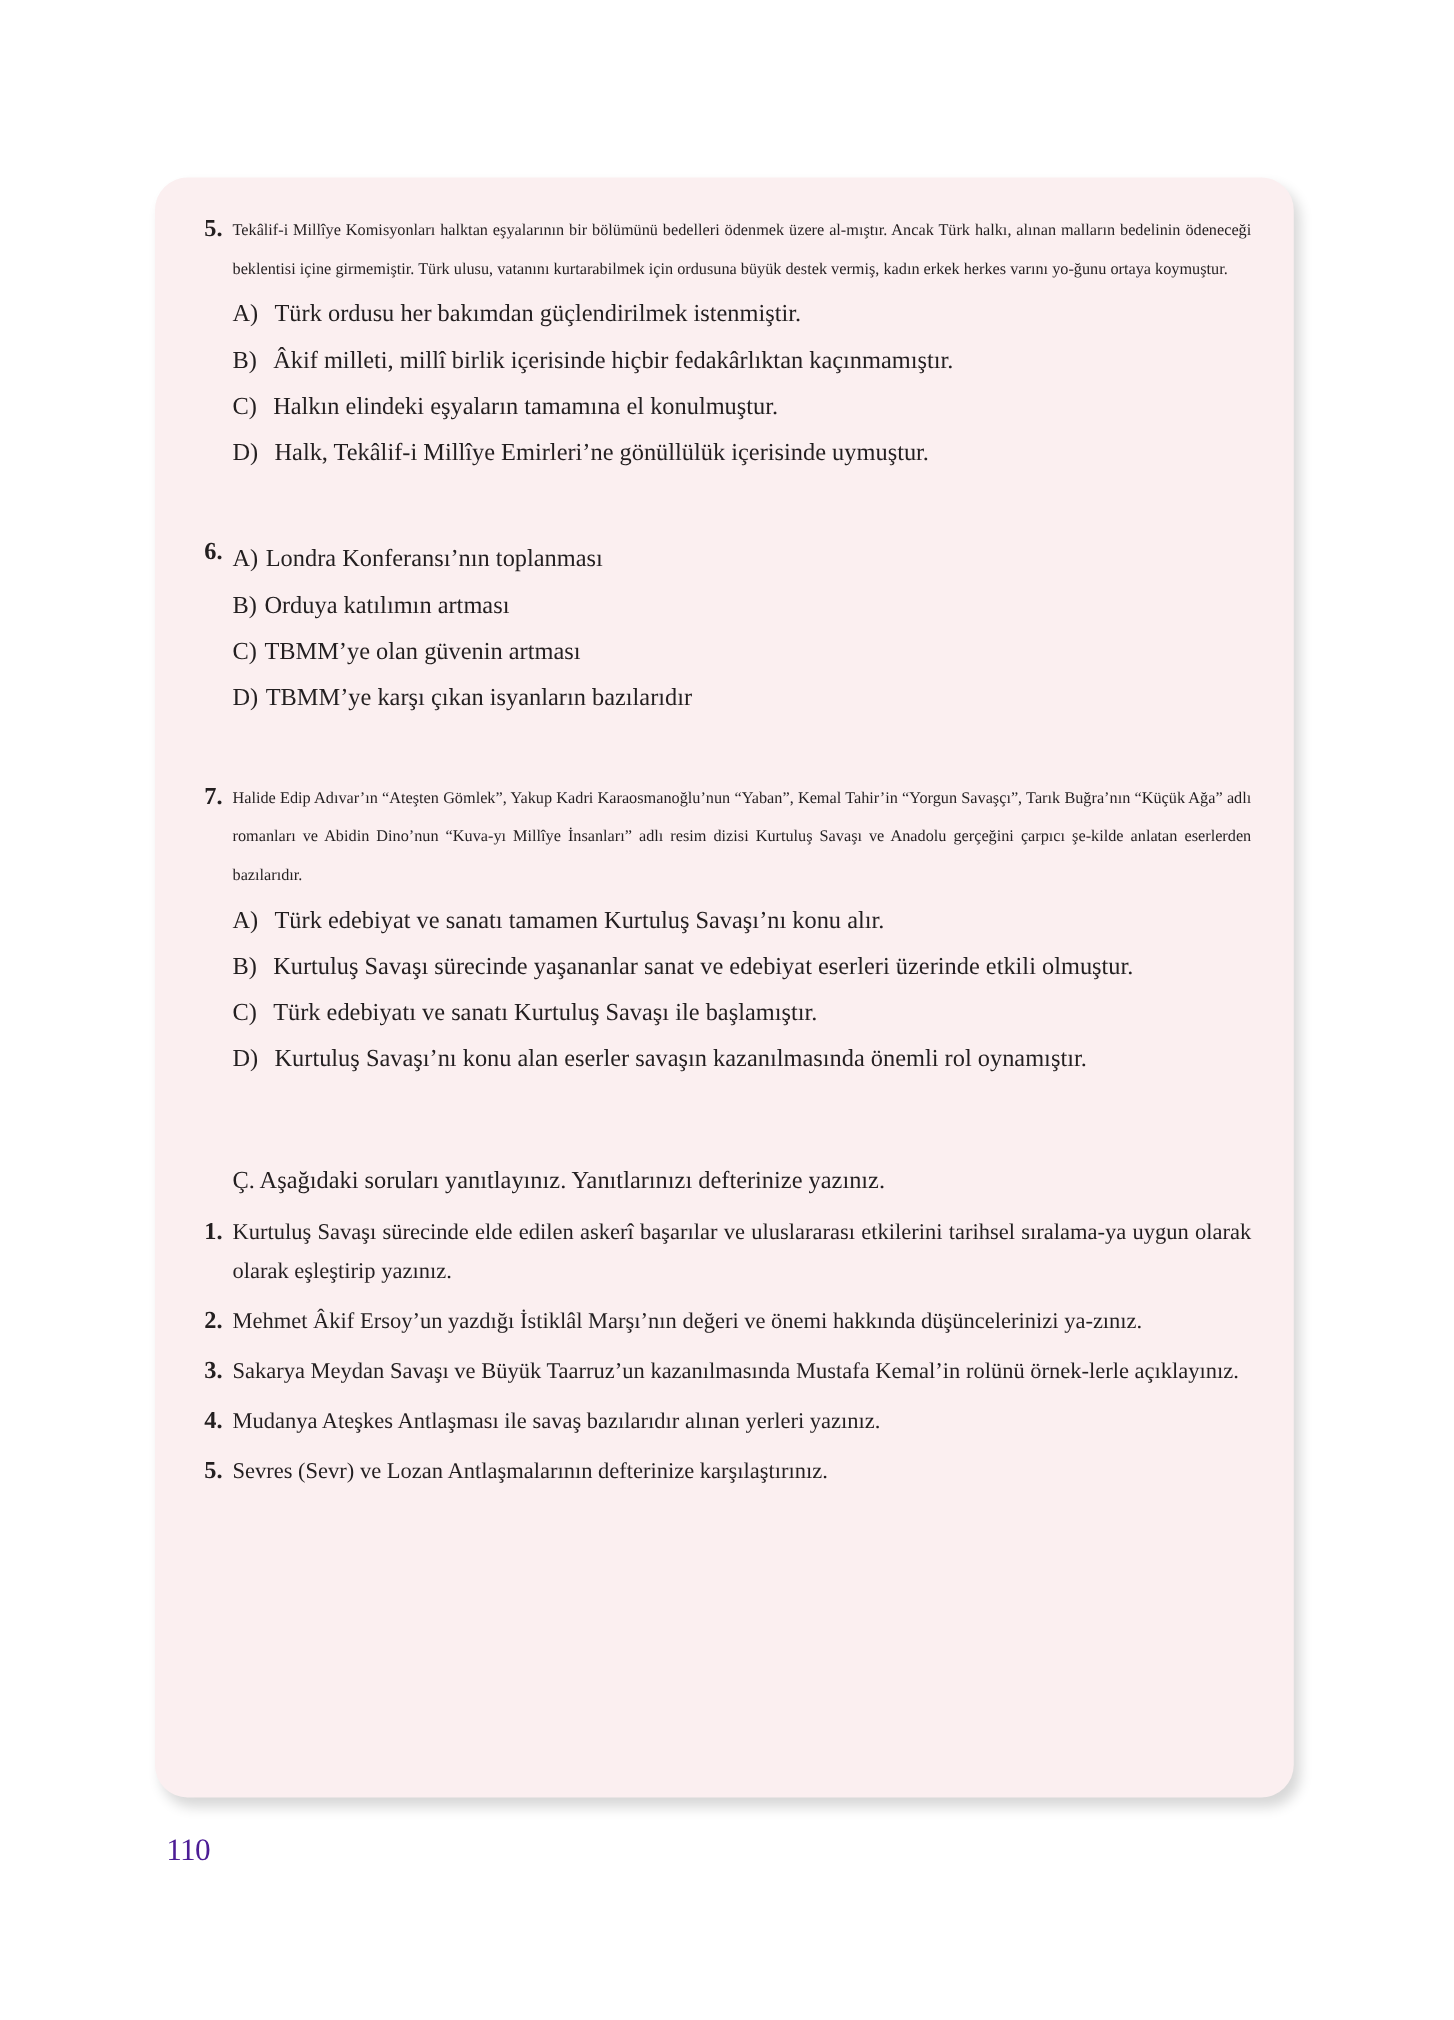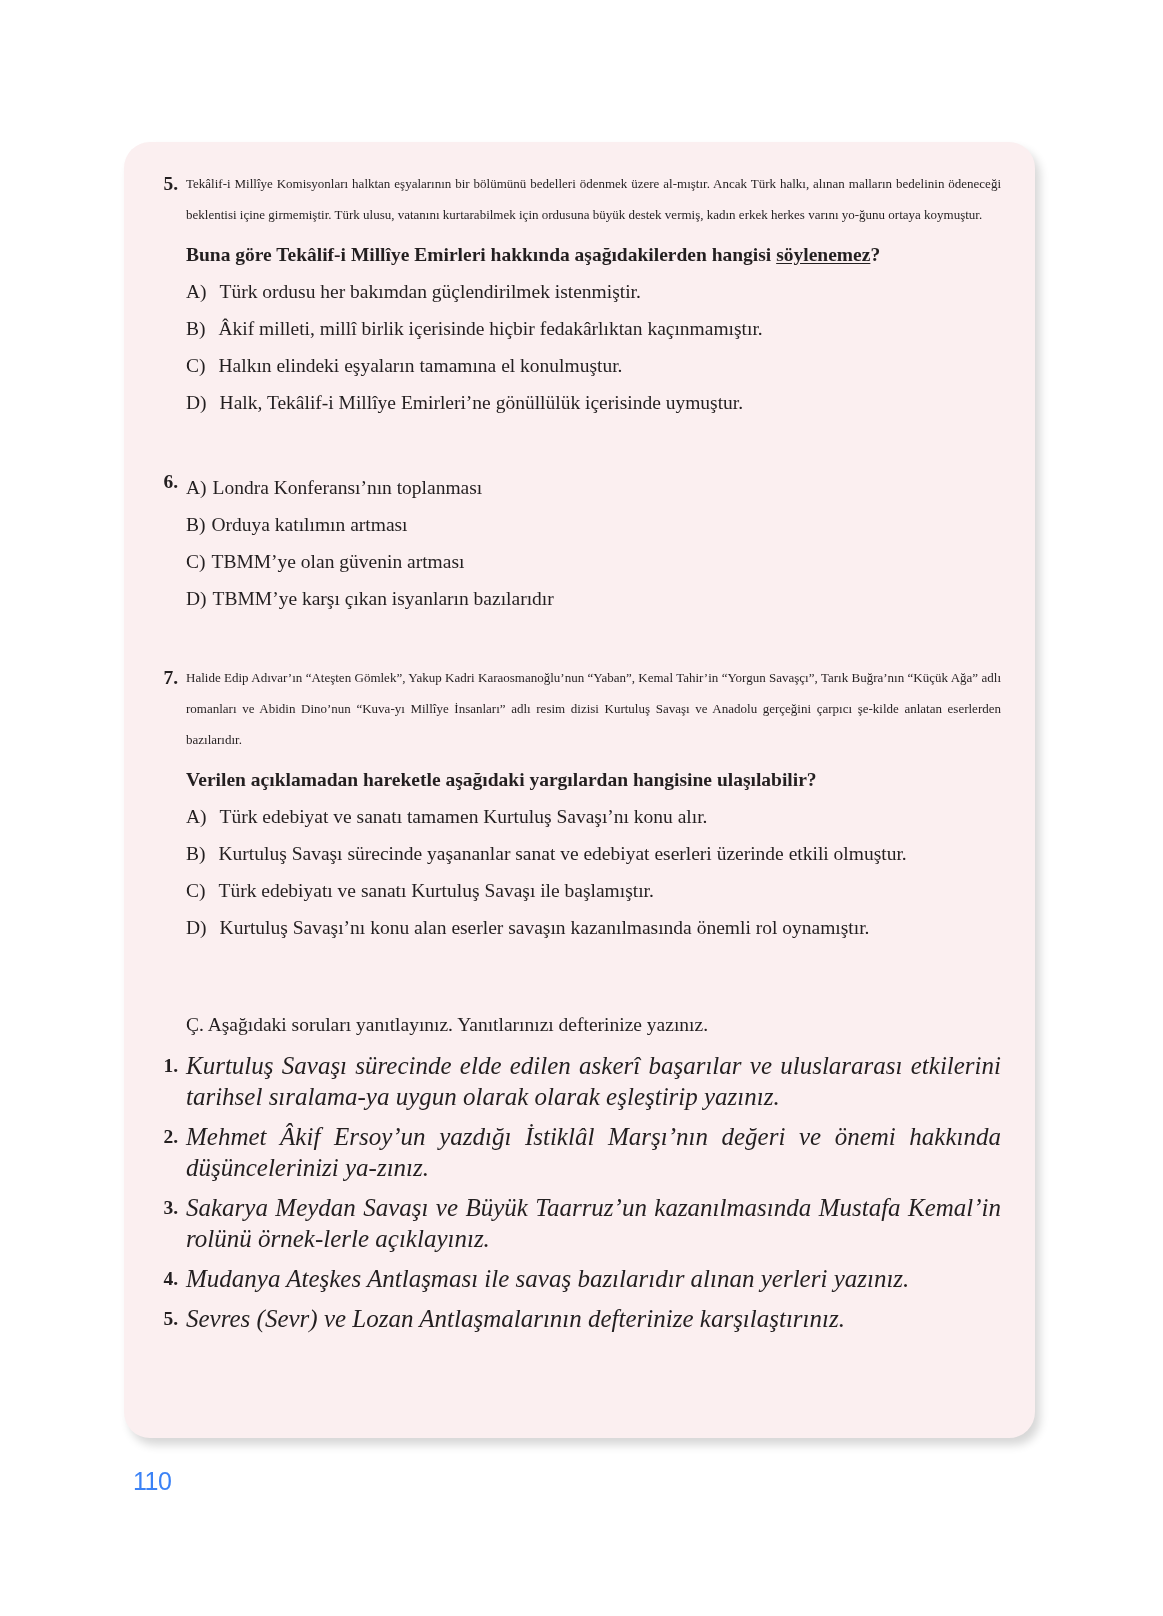--- a/index.html
+++ b/index.html
@@ -141,55 +141,53 @@
     width: 26px;
     flex: 0 0 26px;
     text-align: right;
     padding-right: 8px;
     font-size: 19.5px;
     line-height: 31px;
   }
 
   .task .t-text {
     flex: 1 1 auto;
-    font-size: 25px;
+    font-size: 18px;
     line-height: 31px;
     text-align: justify;
     hyphens: manual;
-    font-style: italic;
   }
 
   .spacer-lg { height: 34px; }
   .spacer-md { height: 22px; }
 
   
   .page-number {
     position: absolute;
     left: 133px;
     top: 1467px;
-    font-family: Liberation Sans, sans-serif;
+    font-family: Liberation Serif, serif;
     font-size: 25px;
-    color: #3b82f6;
+    color: #4c1d95;
     letter-spacing: -0.5px;
   }
 </style>
 </head>
 <body>
 
 <div id="page">
 
   <div class="content-card">
     <div class="inner">
 
       <div class="qblock">
         <div class="q-row">
           <div class="q-num">5.</div>
           <div class="q-body">
             <div class="q-stem">Tekâlif-i Millîye Komisyonları halktan eşyalarının bir bölümünü bedelleri ödenmek üzere al-mıştır. Ancak Türk halkı, alınan malların bedelinin ödeneceği beklentisi içine girmemiştir. Türk ulusu, vatanını kurtarabilmek için ordusuna büyük destek vermiş, kadın erkek herkes varını yo-ğunu ortaya koymuştur.</div>
-            <div class="q-lead"><span>Buna göre Tekâlif-i Millîye Emirleri hakkında aşağıdakilerden hangisi </span><span class="underline">söylenemez</span><span>?</span></div>
             <div class="options">
               <div class="option wide">
                 <span class="opt-letter">A)</span>
                 <span class="opt-text">Türk ordusu her bakımdan güçlendirilmek istenmiştir.</span>
               </div>
               <div class="option wide">
                 <span class="opt-letter">B)</span>
                 <span class="opt-text">Âkif milleti, millî birlik içerisinde hiçbir fedakârlıktan kaçınmamıştır.</span>
               </div>
               <div class="option wide">
@@ -233,21 +231,20 @@
         </div>
       </div>
 
       <div class="spacer-md"></div>
 
       <div class="qblock">
         <div class="q-row">
           <div class="q-num">7.</div>
           <div class="q-body">
             <div class="q-stem">Halide Edip Adıvar’ın “Ateşten Gömlek”, Yakup Kadri Karaosmanoğlu’nun “Yaban”, Kemal Tahir’in “Yorgun Savaşçı”, Tarık Buğra’nın “Küçük Ağa” adlı romanları ve Abidin Dino’nun “Kuva-yı Millîye İnsanları” adlı resim dizisi Kurtuluş Savaşı ve Anadolu gerçeğini çarpıcı şe-kilde anlatan eserlerden bazılarıdır.</div>
-            <div class="q-lead">Verilen açıklamadan hareketle aşağıdaki yargılardan hangisine ulaşılabilir?</div>
             <div class="options">
               <div class="option wide">
                 <span class="opt-letter">A)</span>
                 <span class="opt-text">Türk edebiyat ve sanatı tamamen Kurtuluş Savaşı’nı konu alır.</span>
               </div>
               <div class="option wide">
                 <span class="opt-letter">B)</span>
                 <span class="opt-text">Kurtuluş Savaşı sürecinde yaşananlar sanat ve edebiyat eserleri üzerinde etkili olmuştur.</span>
               </div>
               <div class="option wide">

